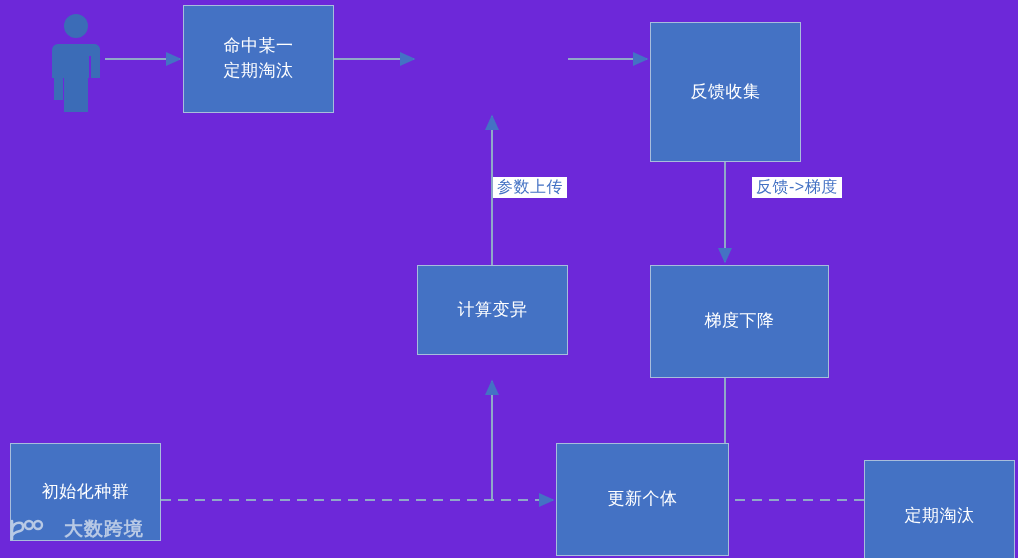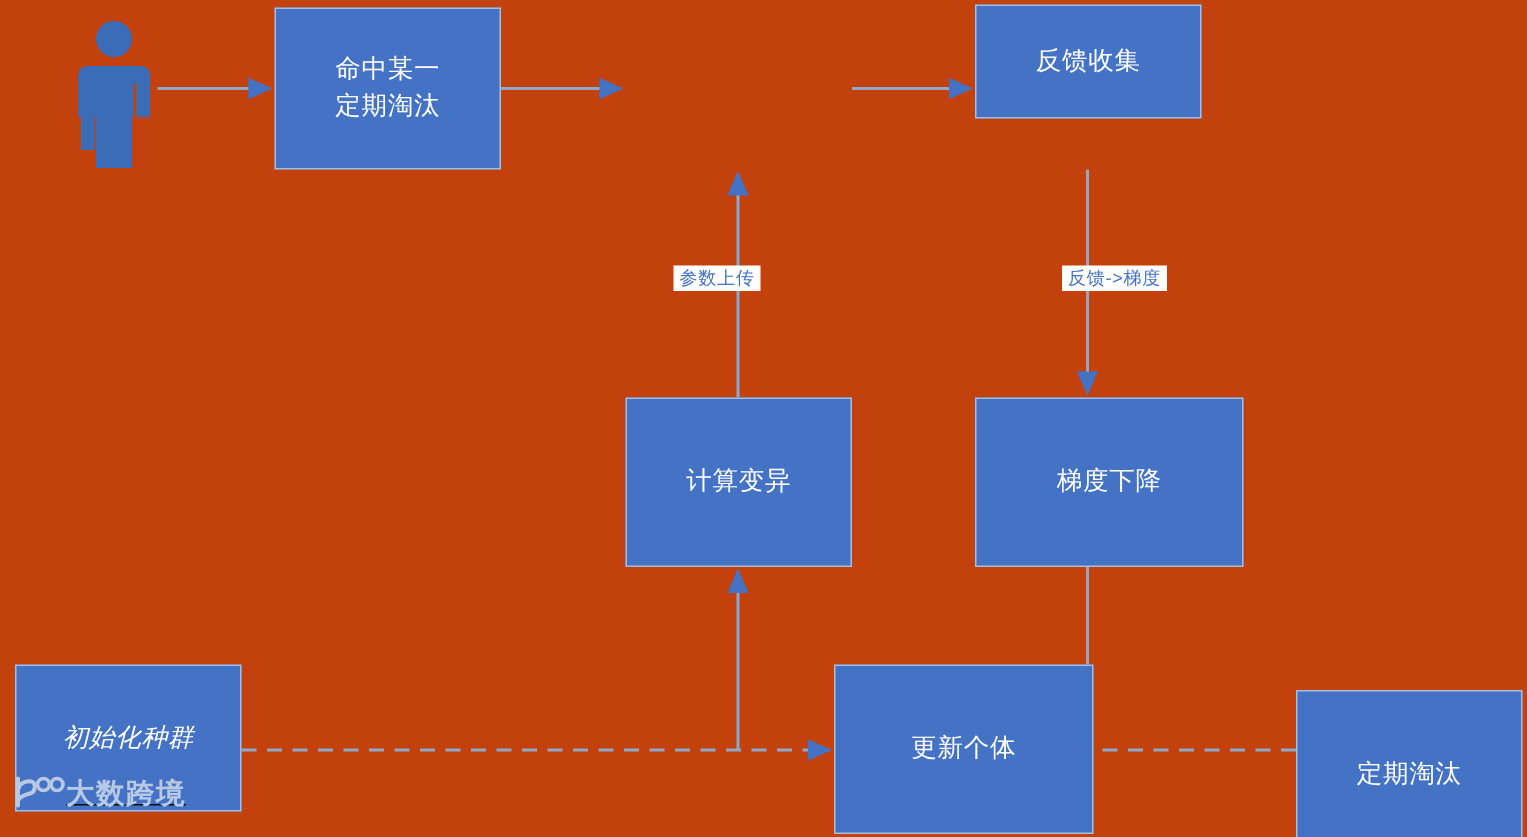--- a/index.html
+++ b/index.html
@@ -7,21 +7,21 @@
     padding: 0;
     background: #ffffff;
   }
   body {
     font-family: "Liberation Sans", "DejaVu Sans", sans-serif;
   }
   #canvas {
     position: relative;
     width: 1018px;
     height: 558px;
-    background: #c2410c;
+    background: #6d28d9;
     overflow: hidden;
   }
   .node {
     position: absolute;
     background: #4472C4;
     border: 1px solid #A8BDDC;
     color: #FFFFFF;
     display: flex;
     align-items: center;
     justify-content: center;
@@ -29,43 +29,43 @@
     line-height: 1.45;
     font-size: 17px;
     letter-spacing: 0.5px;
     box-sizing: border-box;
     user-select: none;
   }
   .node span { display: block; }
   .edge-label {
     position: absolute;
     color: #4472C4;
-    font-size: 12px;
+    font-size: 16px;
     letter-spacing: 0.5px;
     white-space: nowrap;
     background: #ffffff;
     padding: 0 4px;
     user-select: none;
+    margin-left: 44px;
   }
   svg.wires {
     position: absolute;
     left: 0; top: 0;
     width: 1018px;
     height: 558px;
     overflow: visible;
   }
   .actor { position: absolute; }
   .watermark {
     position: absolute;
     display: flex;
-    align-items: flex-start;
-    gap: 0;
+    align-items: flex-end;
+    gap: 20px;
     opacity: 0.88;
     user-select: none;
-    text-decoration: underline;
   }
   .wm-text {
     font-size: 19px;
     color: #C9D6EA;
     font-weight: bold;
     letter-spacing: 1px;
   }
 </style>
 </head>
 <body>
@@ -119,33 +119,33 @@
   </div>
 
   <div class="node" style="left:183px; top:5px; width:151px; height:108px;">
     <div>
       <span>命中某一</span>
       <span>定期淘汰</span>
     </div>
   </div>
 
 
-  <div class="node" style="left:650px; top:3px; width:151px; height:76px;">
+  <div class="node" style="left:650px; top:22px; width:151px; height:140px;">
     <span>反馈收集</span>
   </div>
 
-  <div class="node" style="left:417px; top:265px; width:151px; height:113px;align-items:center;">
+  <div class="node" style="left:417px; top:265px; width:151px; height:90px;align-items:center;">
     <span>计算变异</span>
   </div>
 
   <div class="node" style="left:650px; top:265px; width:179px; height:113px;">
     <span>梯度下降</span>
   </div>
 
-  <div class="node" style="left:10px; top:443px; width:151px; height:98px;font-style:italic;">
+  <div class="node" style="left:10px; top:443px; width:151px; height:98px;">
     <span>初始化种群</span>
   </div>
 
   <div class="node" style="left:556px; top:443px; width:173px; height:113px;">
     <span>更新个体</span>
   </div>
 
   <div class="node" style="left:864px; top:460px; width:151px; height:113px;">
     <span>定期淘汰</span>
   </div>

